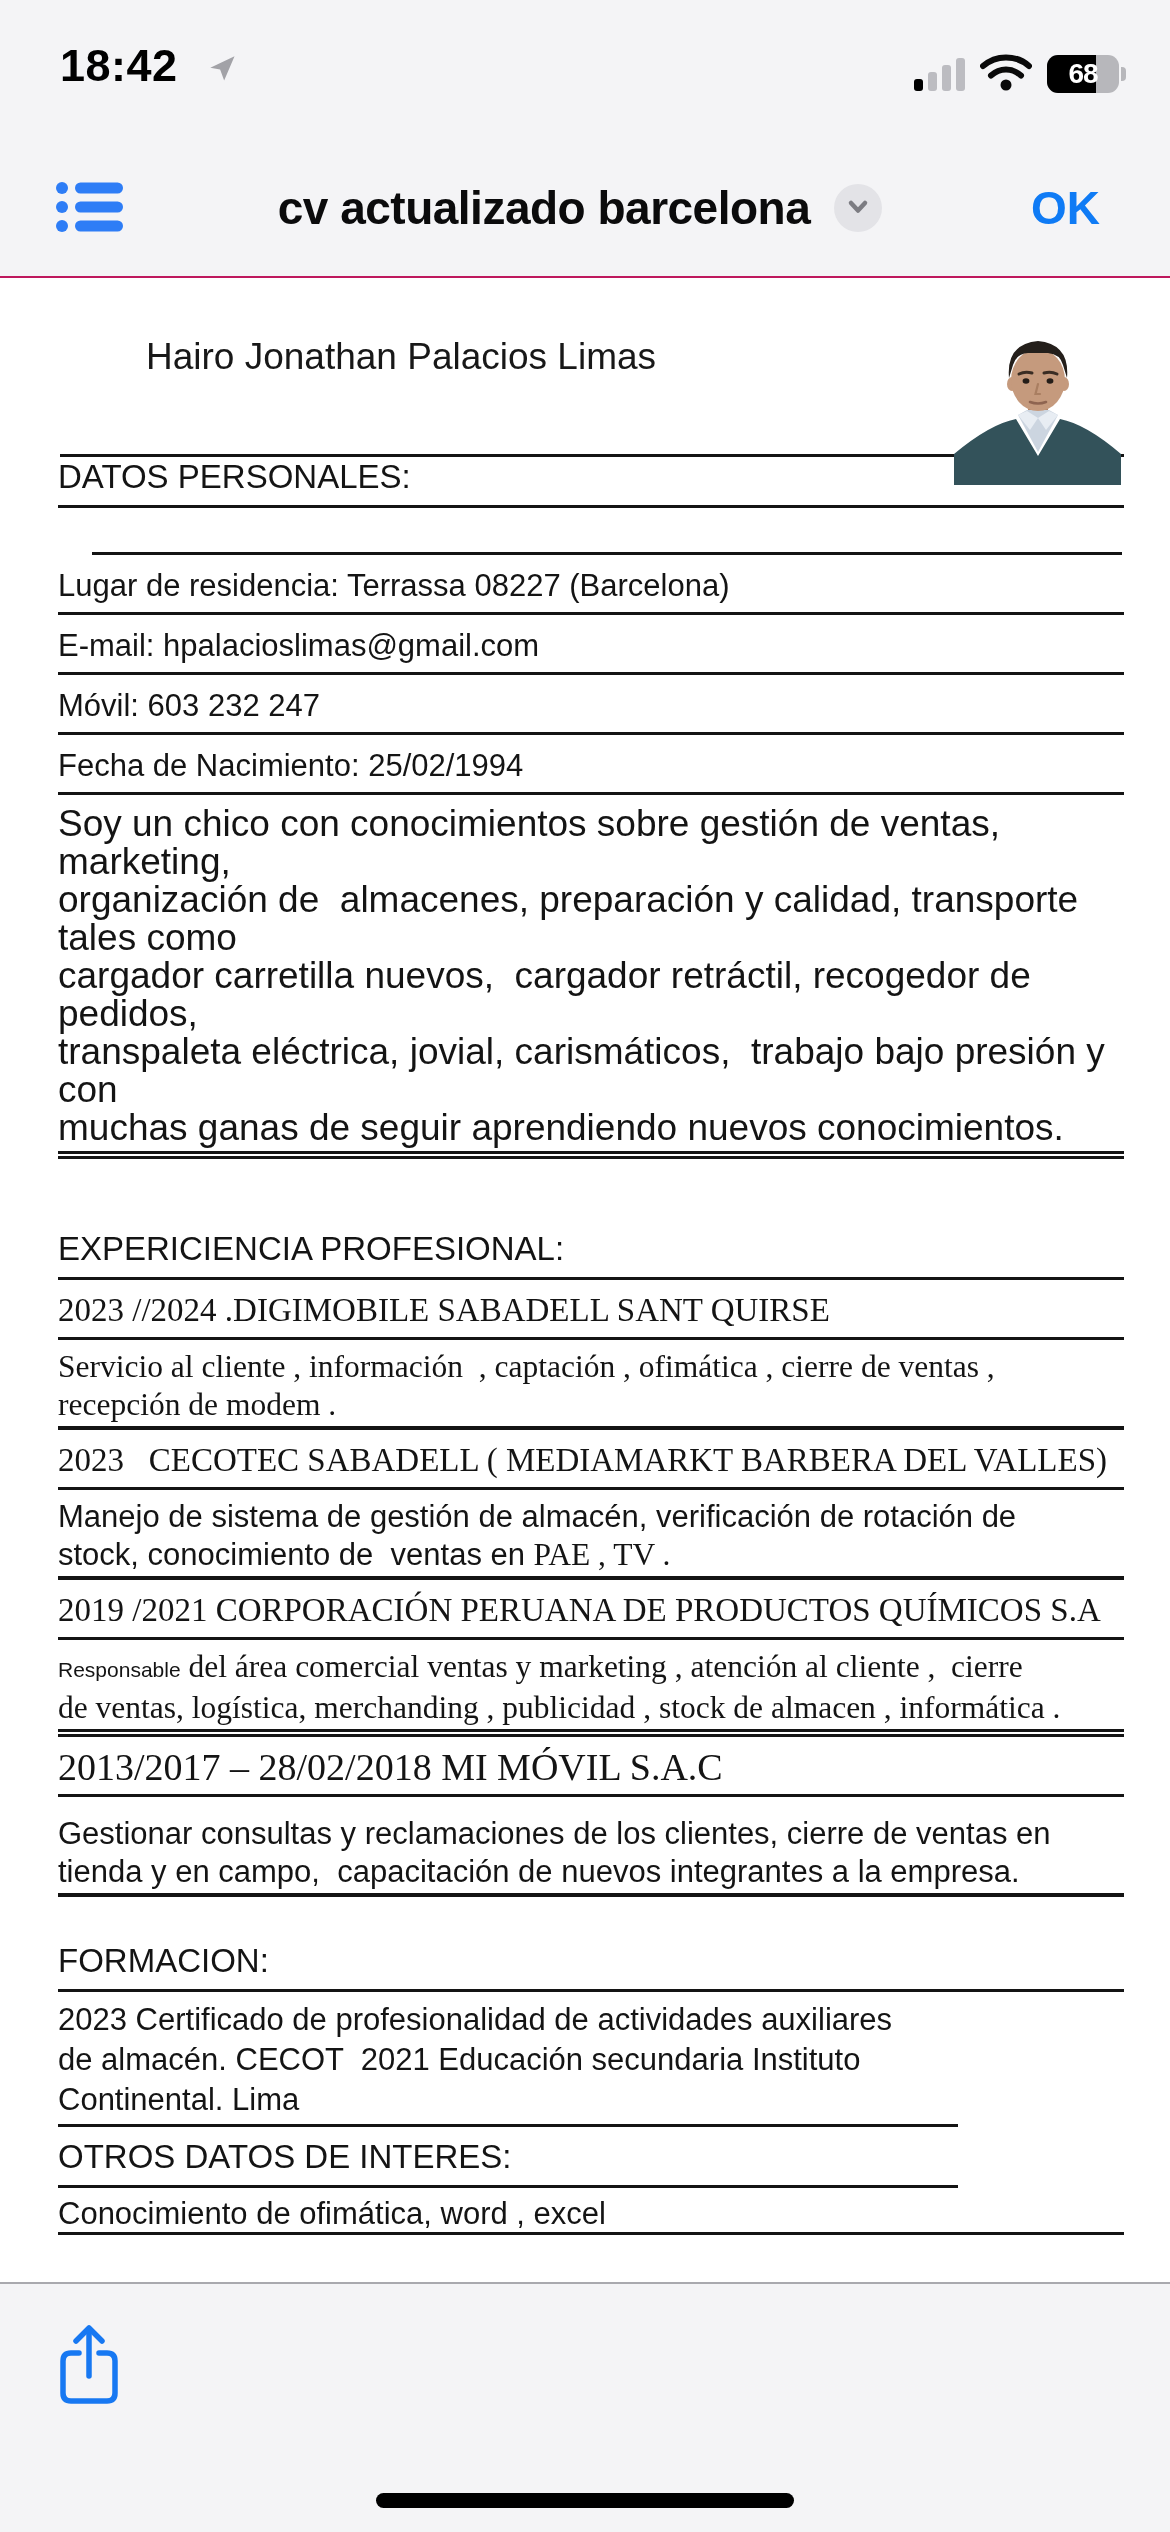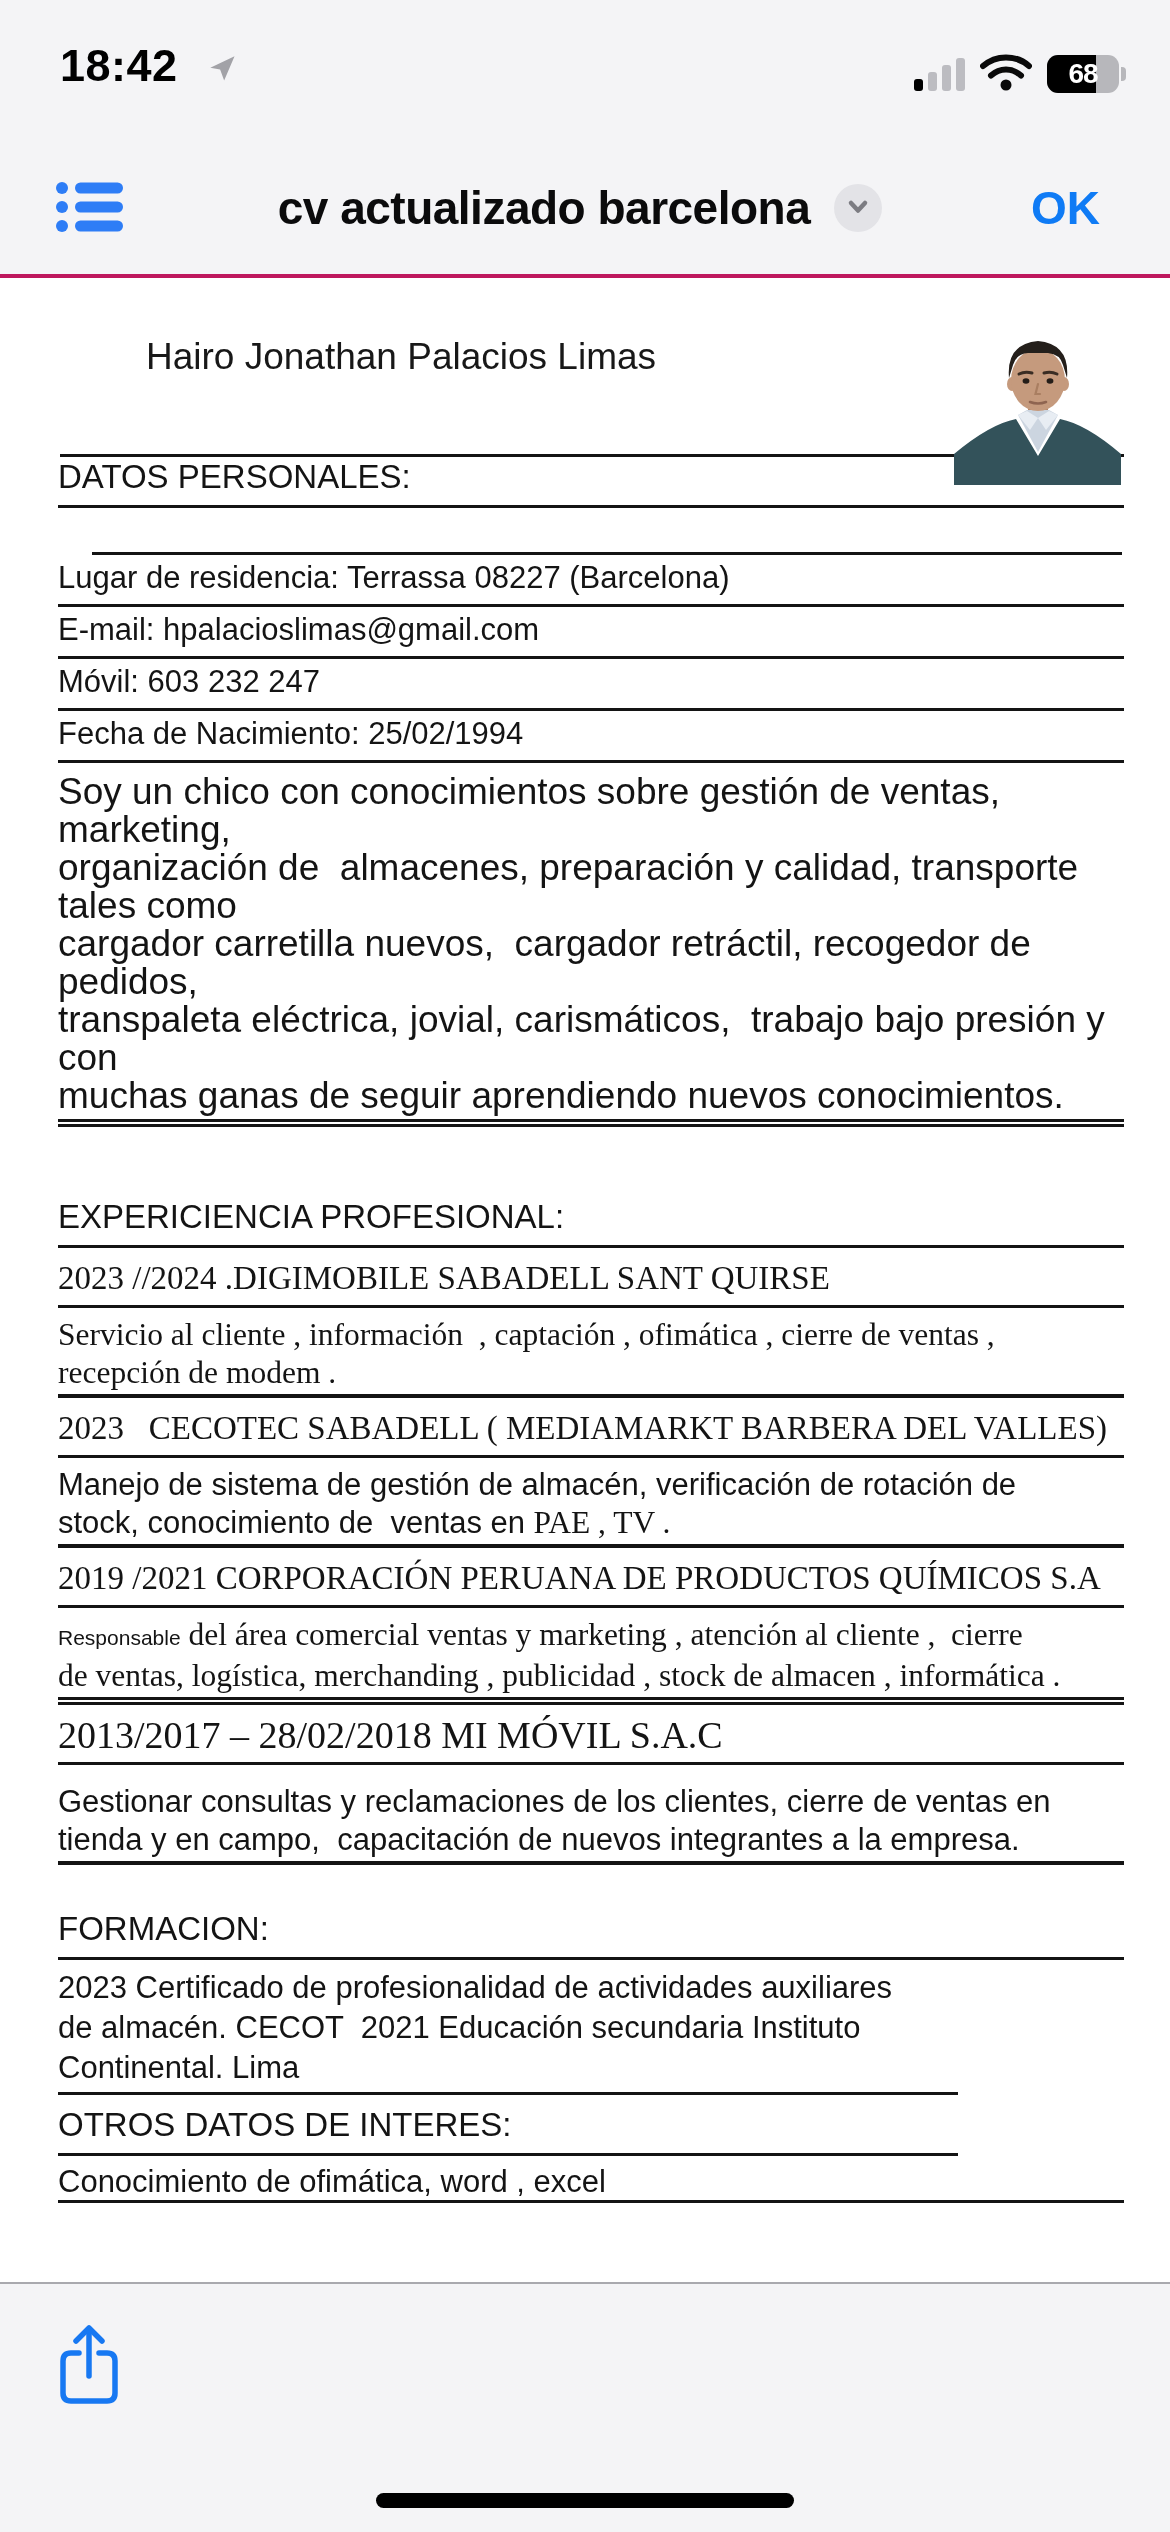--- a/index.html
+++ b/index.html
@@ -3,21 +3,21 @@
 <meta charset="utf-8">
 <style>
   html,body{margin:0;padding:0;}
   body{
     width:1170px;height:2532px;position:relative;overflow:hidden;
     background:#ffffff;font-family:"Liberation Sans",sans-serif;color:#141414;
     -webkit-font-smoothing:antialiased;
   }
   
   .chrome-top{position:absolute;top:0;left:0;width:1170px;height:278px;
-    background:#f4f4f6;border-bottom:4px solid #be185d;box-sizing:border-box;}
+    background:#f4f4f6;border-bottom:2px solid #be185d;box-sizing:border-box;}
   .status-bar{position:absolute;top:0;left:0;right:0;height:140px;}
   .time{position:absolute;left:60px;top:40px;font-size:45px;font-weight:700;color:#000;letter-spacing:.5px;}
   .loc-icon{position:absolute;left:208px;top:54px;width:30px;height:30px;}
   .right-icons{position:absolute;right:44px;top:52px;display:flex;align-items:center;gap:15px;}
   .cell-bars{display:flex;align-items:flex-end;gap:5px;height:34px;}
   .bar{width:9px;border-radius:3px;background:#bcbcc1;}
   .bar1{height:12px;background:#000;}.bar2{height:19px;}.bar3{height:26px;}.bar4{height:33px;}
   .battery-wrap{display:flex;align-items:center;}
   .battery{position:relative;width:72px;height:38px;border-radius:11px;background:#b7b7bb;overflow:hidden;}
   .battery-fill{position:absolute;left:0;top:0;bottom:0;width:68%;background:#000;}
@@ -36,21 +36,21 @@
     font-size:46px;font-weight:700;color:#0f7bf5;background:none;border:none;cursor:pointer;}
   
   .page{position:absolute;top:280px;left:0;width:1170px;height:2002px;background:#fff;
     padding:0 46px 0 58px;box-sizing:border-box;}
   .photo{position:absolute;left:954px;top:52px;width:167px;height:153px;}
   .cv-name{margin:54px 0 0 88px;font-size:37px;line-height:46px;font-weight:400;color:#181818;white-space:pre;}
   .line-a{margin:74px 0 0 2px;width:1064px;border-top:3px solid #141414;height:0;}
   .h-row{font-size:33px;line-height:40px;padding-bottom:8px;border-bottom:3px solid #141414;white-space:pre;}
   .datos{}
   .short-line{margin:44px 0 0 34px;width:1030px;border-top:3px solid #141414;height:0;}
-  .p-row{margin-top:5px;font-size:31px;line-height:36px;padding-bottom:8px;
+  .p-row{margin-top:13px;font-size:31px;line-height:36px;padding-bottom:8px;
     border-bottom:3px solid #141414;white-space:pre-wrap;}
   .perfil{margin-top:10px;font-size:37px;padding-bottom:4px;border-bottom:8px double #141414;}
   .perfil .line{line-height:38px;white-space:pre-wrap;}
   .exp-heading{margin-top:70px;}
   .t-row{margin-top:10px;line-height:40px;padding-bottom:7px;border-bottom:3px solid #141414;
     white-space:pre;font-size:38px;font-family:Liberation Serif, serif;}
   .serif{font-family:"Liberation Serif",serif;font-size:33px;}
   .d-row{margin-top:8px;padding-bottom:2px;border-bottom:4px solid #141414;font-size:31px;}
   .d-row .line{line-height:38px;white-space:pre-wrap;}
   .d-row.dbl{border-bottom:8px double #141414;}

